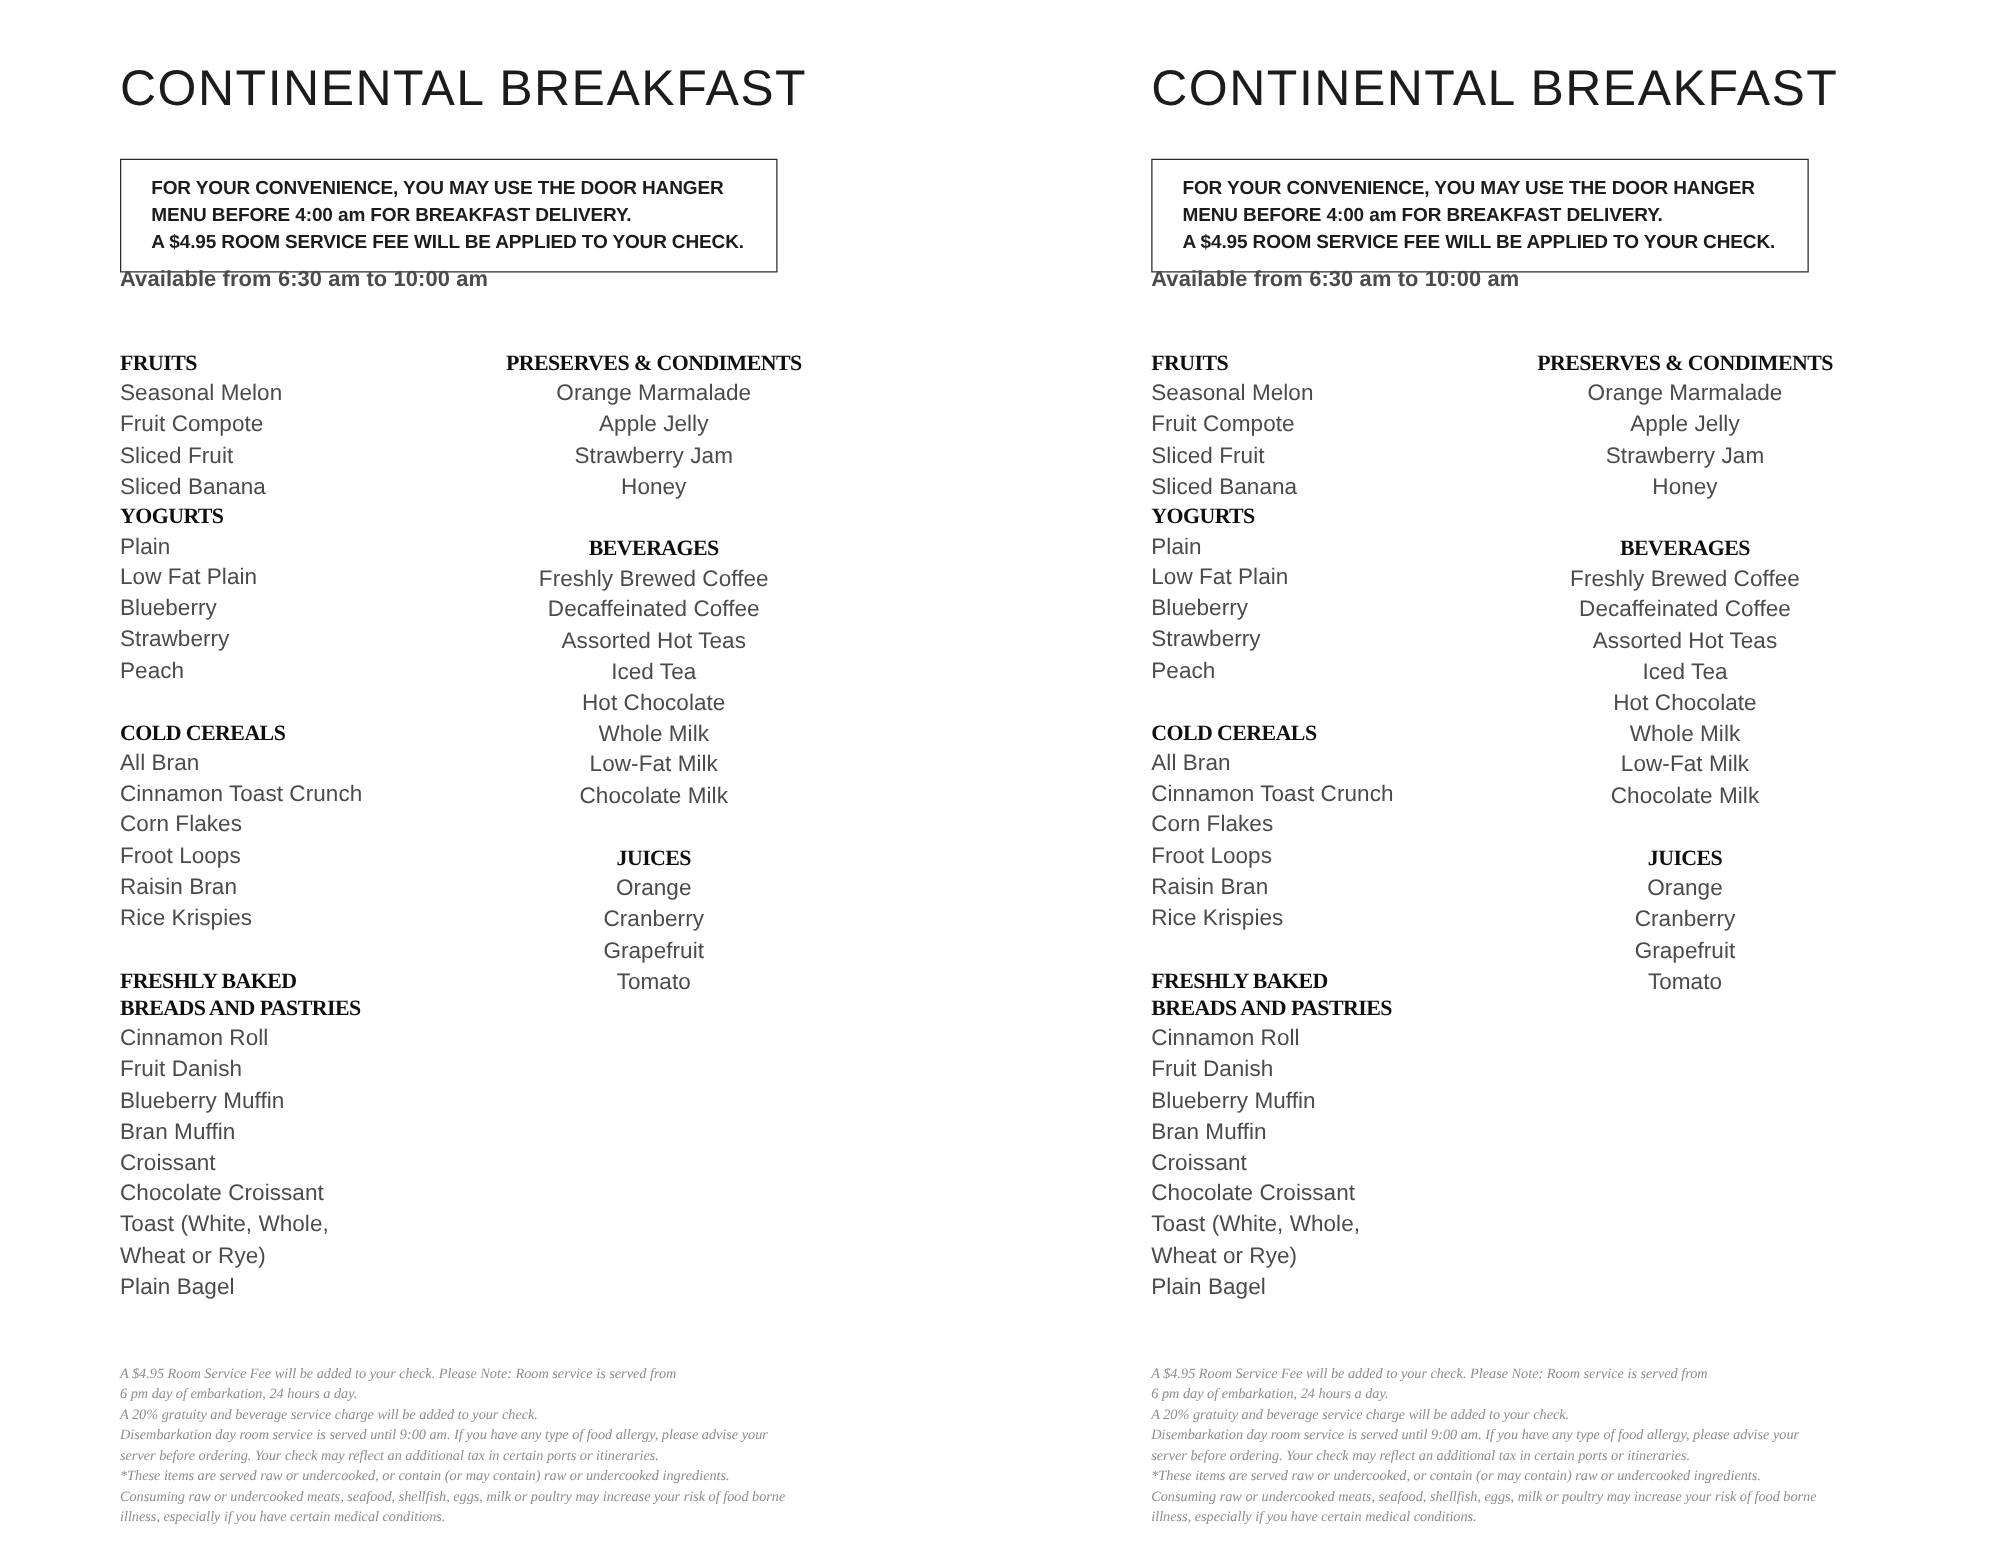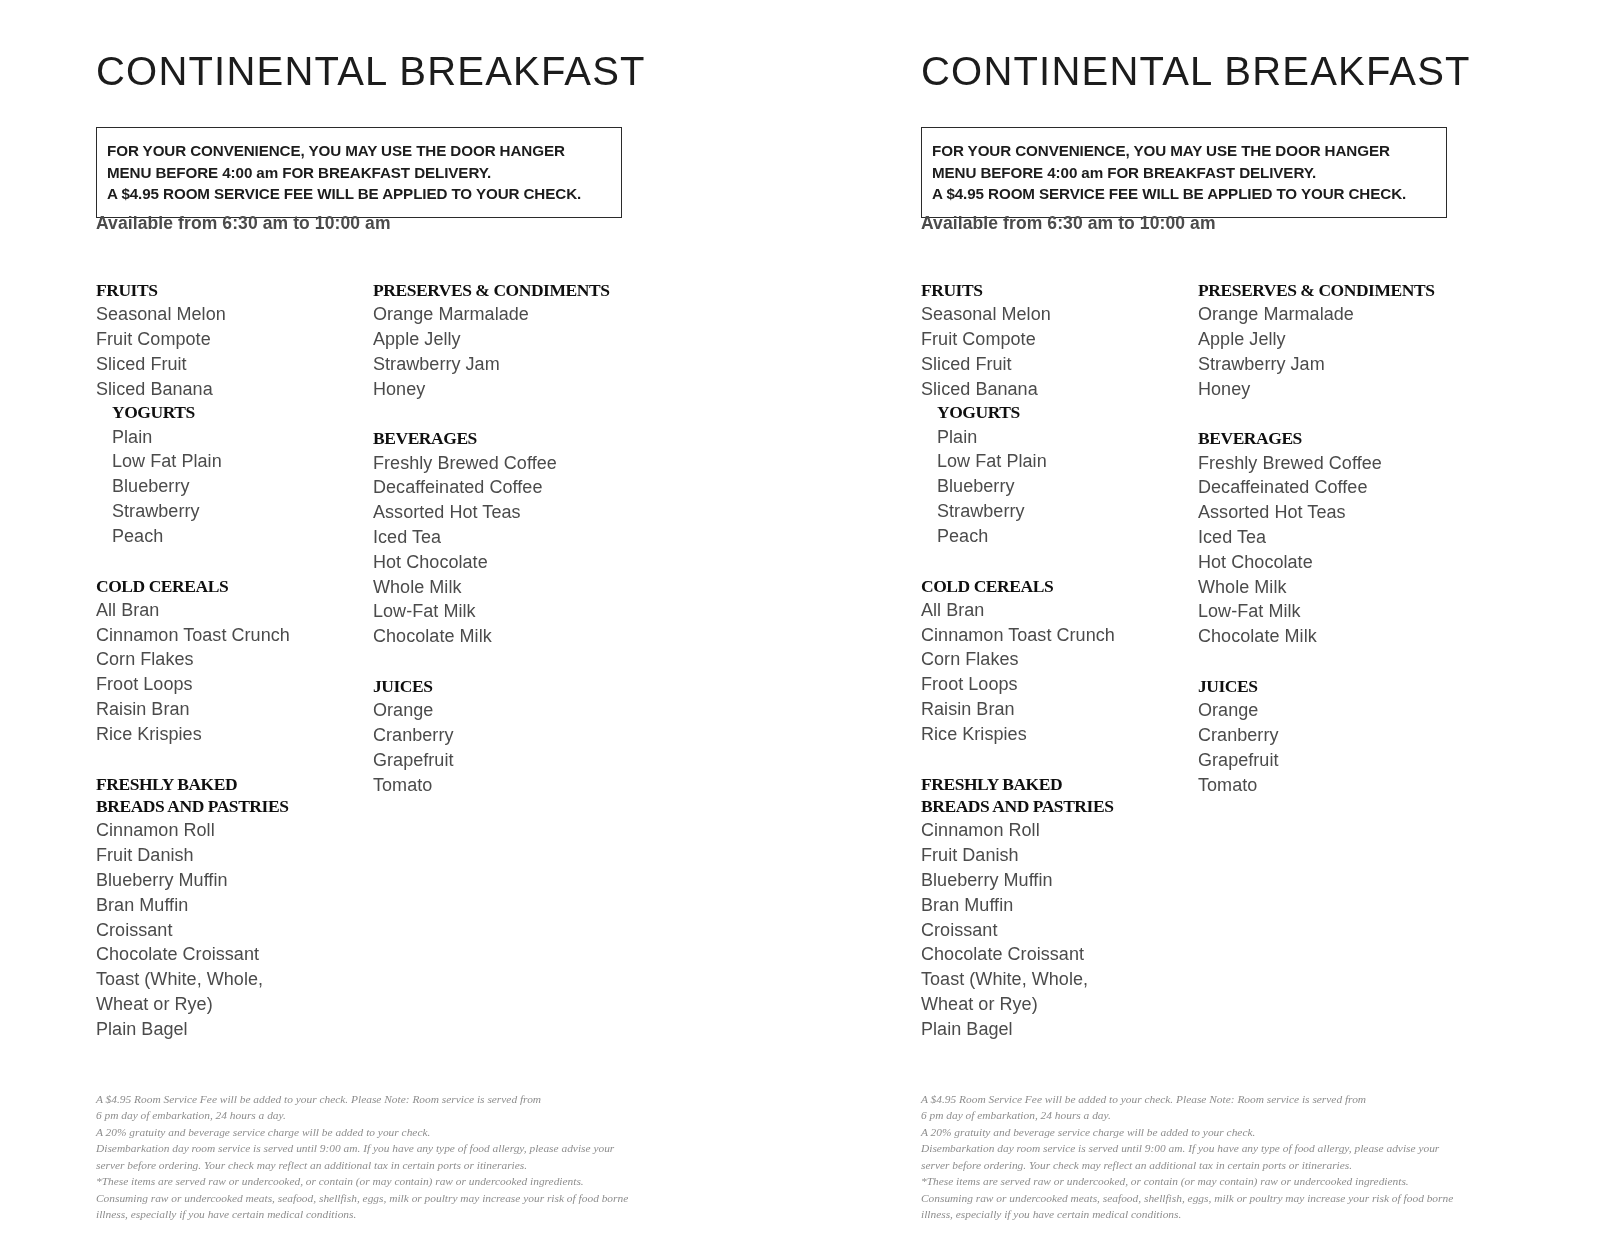--- a/index.html
+++ b/index.html
@@ -54,21 +54,21 @@
     line-height: 1;
   }
 
   .notice-box {
     position: absolute;
     top: 122px;
     left: 0;
     width: 526px;
     box-sizing: border-box;
     border: 1.5px solid #2b2b2b;
-    padding: 12px 10px 12px 10px;
+    padding: 12px 10px 12px 24px;
   }
   .notice-line {
     font-size: 15.2px;
     font-weight: 600;
     letter-spacing: -0.1px;
     color: #1c1c1c;
     line-height: 1.42;
     white-space: nowrap;
   }
 
@@ -87,27 +87,27 @@
     position: absolute;
     top: 274px;
     left: 0;
     width: 612px;
   }
   .col {
     position: absolute;
     top: 0;
   }
   .col-left  { left: 0px;  width: 270px; }
-  .col-right { left: 277px; width: 300px; }
+  .col-right { left: 277px; width: 300px; text-align: center; }
 
   .page.right .col-left  { left: 0px; }
   .page.right .col-right { left: 277px; }
 
   .section { margin: 0; }
-  .section + .section { margin-top: 0; margin-left: 16px; }
+  .section + .section { margin-top: 0; }
 
   .sec-head {
     font-size: 17.5px;
     font-weight: 700;
     color: #0f0f0f;
     letter-spacing: -0.45px;
     line-height: 1.32;
     white-space: nowrap;
     font-family: Liberation Serif, serif;
   }

